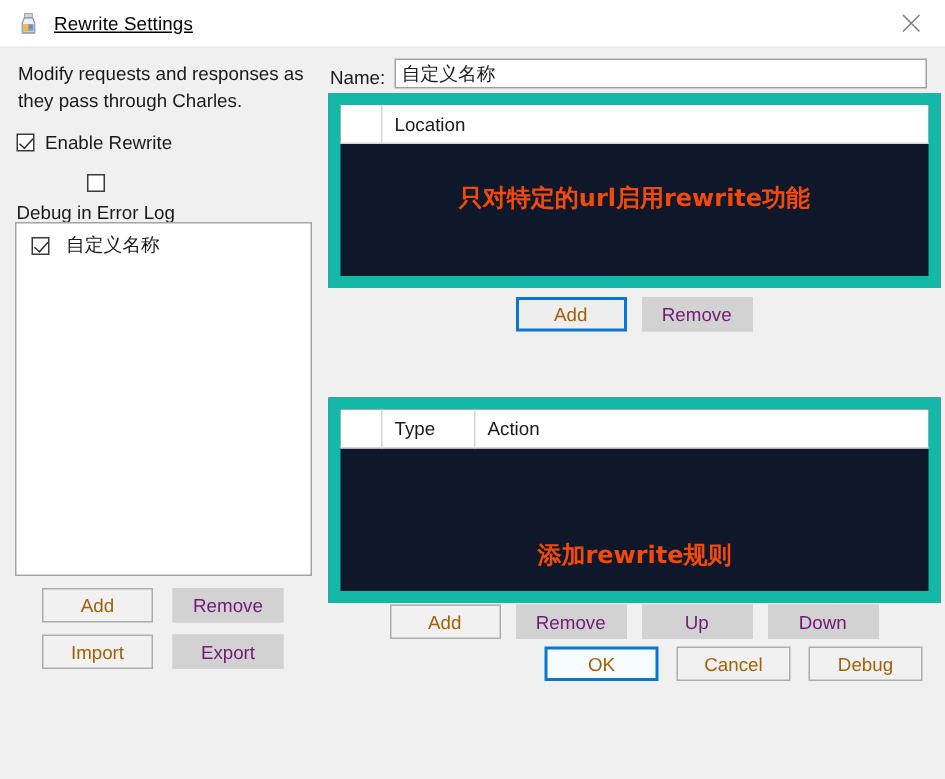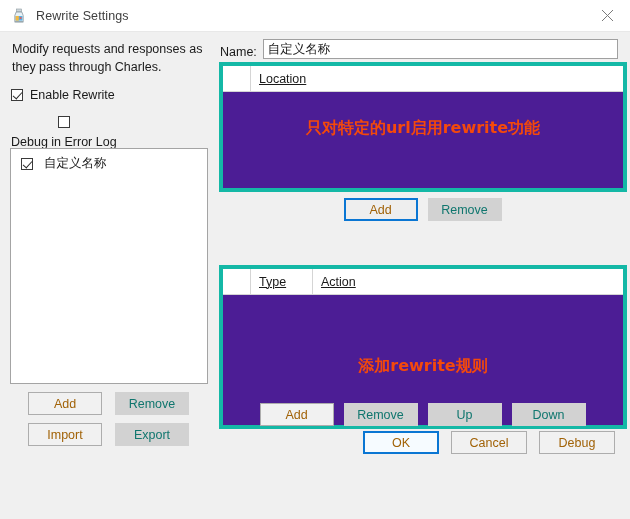--- a/index.html
+++ b/index.html
@@ -30,22 +30,23 @@
     width: 16px;
     height: 16px;
     margin-left: 11px;
     margin-right: 9px;
     flex: 0 0 auto;
     position: relative;
     top: 0px;
   }
   .title-text {
     font-size: 12.5px;
-    color: #404040;
+    color: #000000;
     letter-spacing: 0.1px;
+    text-decoration: underline;
   }
   .close-btn {
     position: absolute;
     right: 0;
     top: 0;
     width: 46px;
     height: 31px;
     display: flex;
     align-items: center;
     justify-content: center;
@@ -154,21 +155,21 @@
     box-sizing: border-box;
     background: #f1f1f1;
     border: 1px solid #adadad;
     color: #a16207;
     cursor: default;
     user-select: none;
   }
   .btn.disabled {
     background: #d2d2d2;
     border: 1px solid #d2d2d2;
-    color: #0f766e;
+    color: #701a75;
   }
   .btn.focused {
     border: 2px solid #0a76d3;
     background: #eeeeee;
   }
   .btn.default {
     border: 2px solid #0a76d3;
     background: #f6fbff;
   }
 
@@ -198,27 +199,26 @@
     font-size: 12.5px;
     font-family: "Liberation Sans", "DejaVu Sans", sans-serif;
     padding: 0 4px;
     color: #1a1a1a;
     outline: none;
   }
 
   
   .anno-box {
     position: absolute;
-    border: 4px solid #14b8a6;
-    box-sizing: border-box;
-    background: #4c1d95;
-    text-decoration: underline;
+    border: 8px solid #14b8a6;
+    box-sizing: border-box;
+    background: #0f172a;
   }
   .anno-box.box1 { left: 4px; top: 30px; width: 408px; height: 130px; }
-  .anno-box.box2 { left: 4px; top: 233px; width: 408px; height: 164px; }
+  .anno-box.box2 { left: 4px; top: 233px; width: 408px; height: 137px; }
 
   .tbl-header {
     display: flex;
     height: 26px;
     border-bottom: 1px solid #d5d5d5;
     background: #ffffff;
     align-items: center;
     box-sizing: border-box;
   }
   .th {

